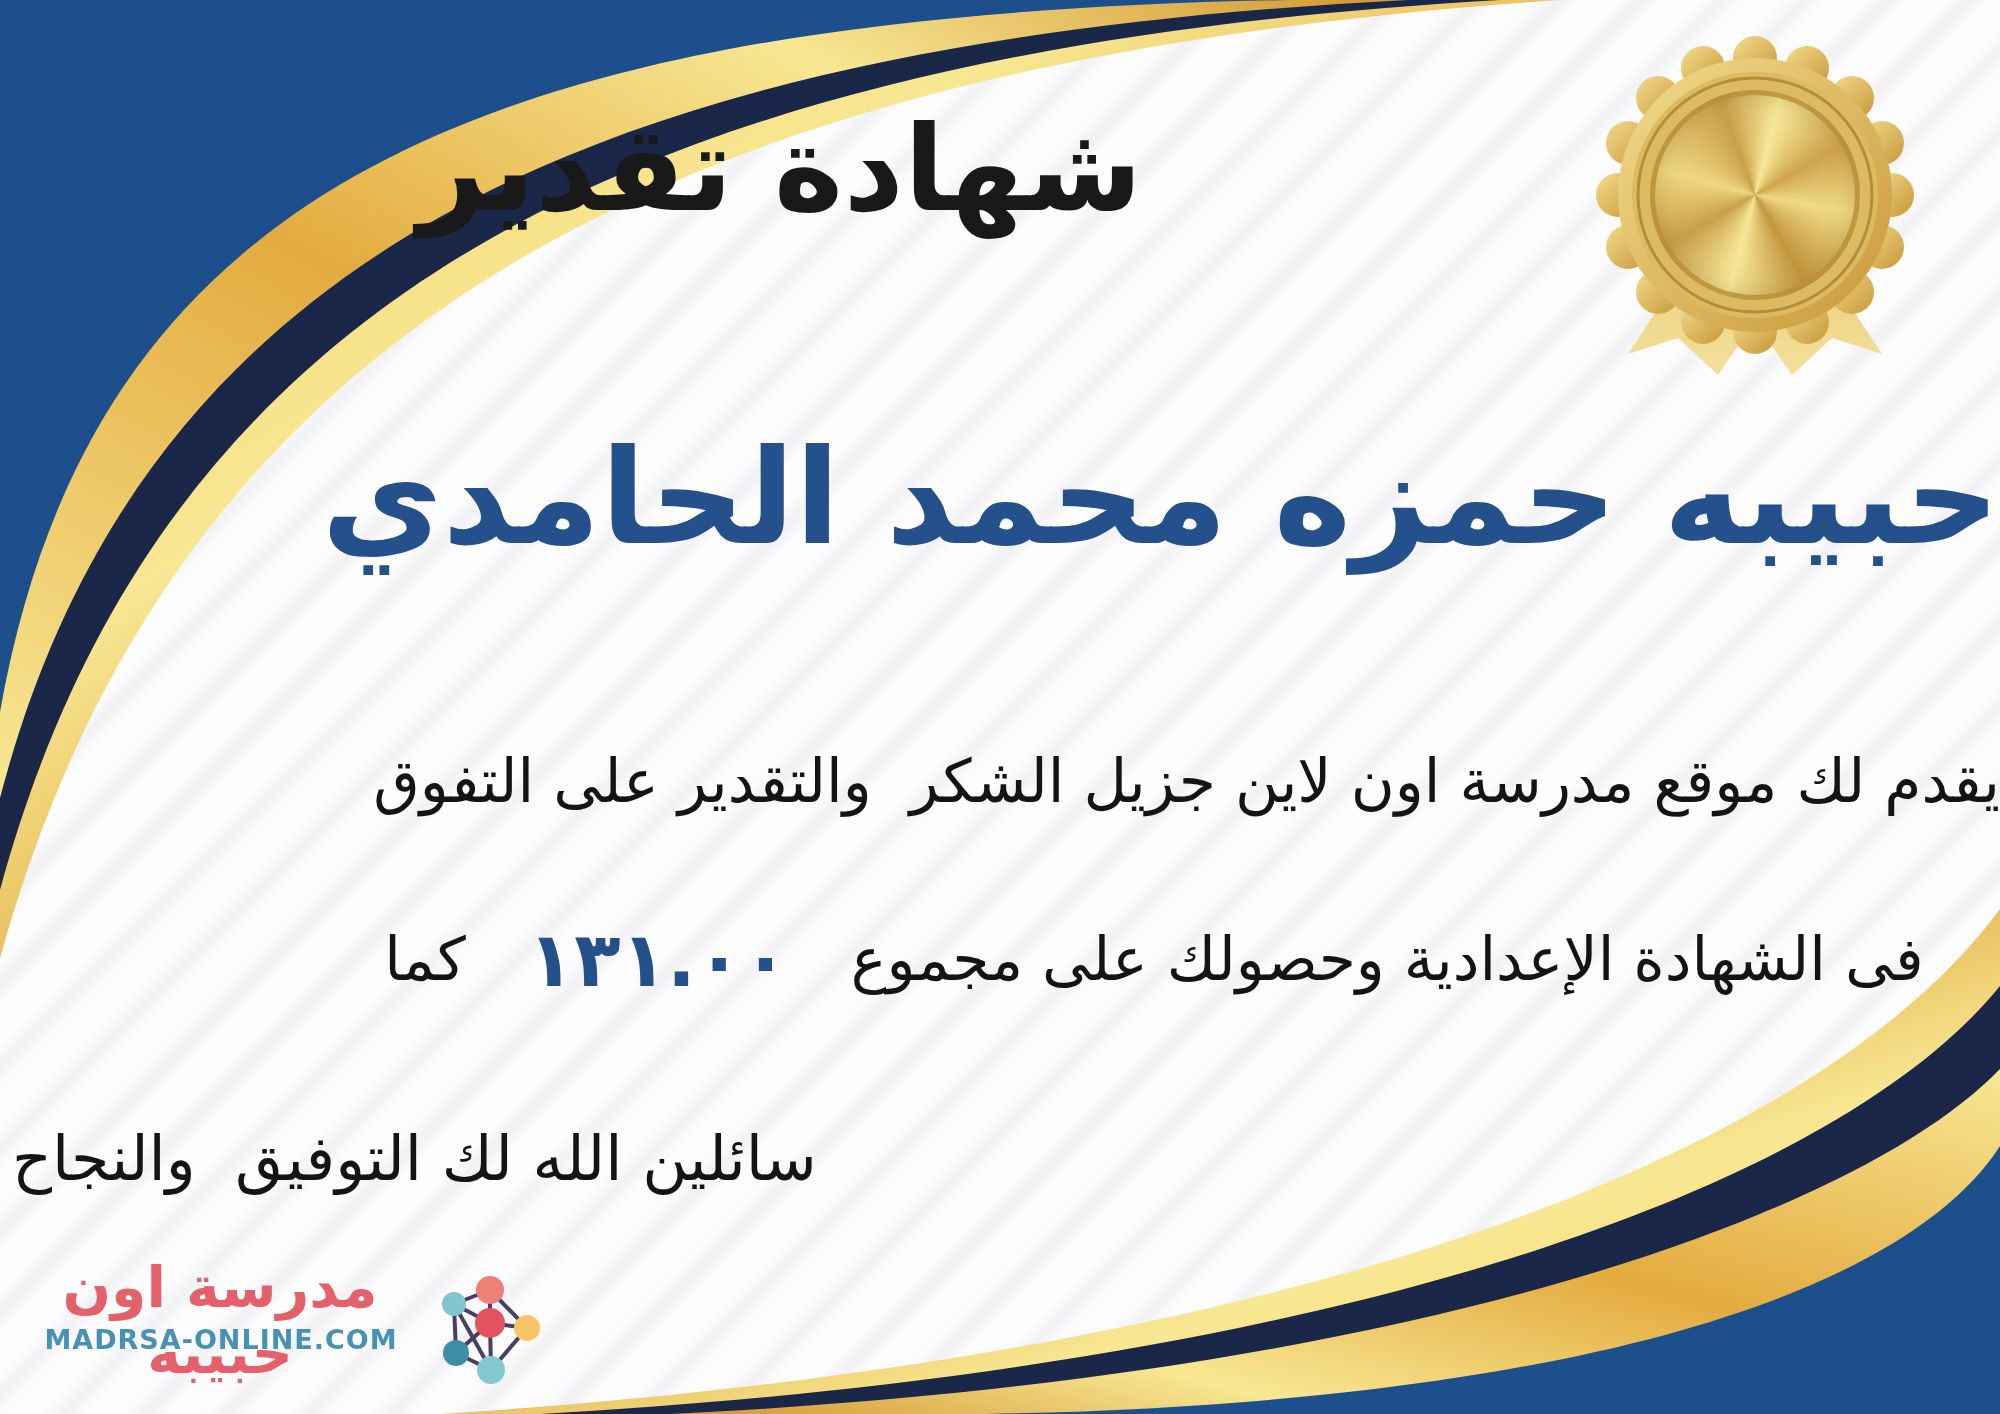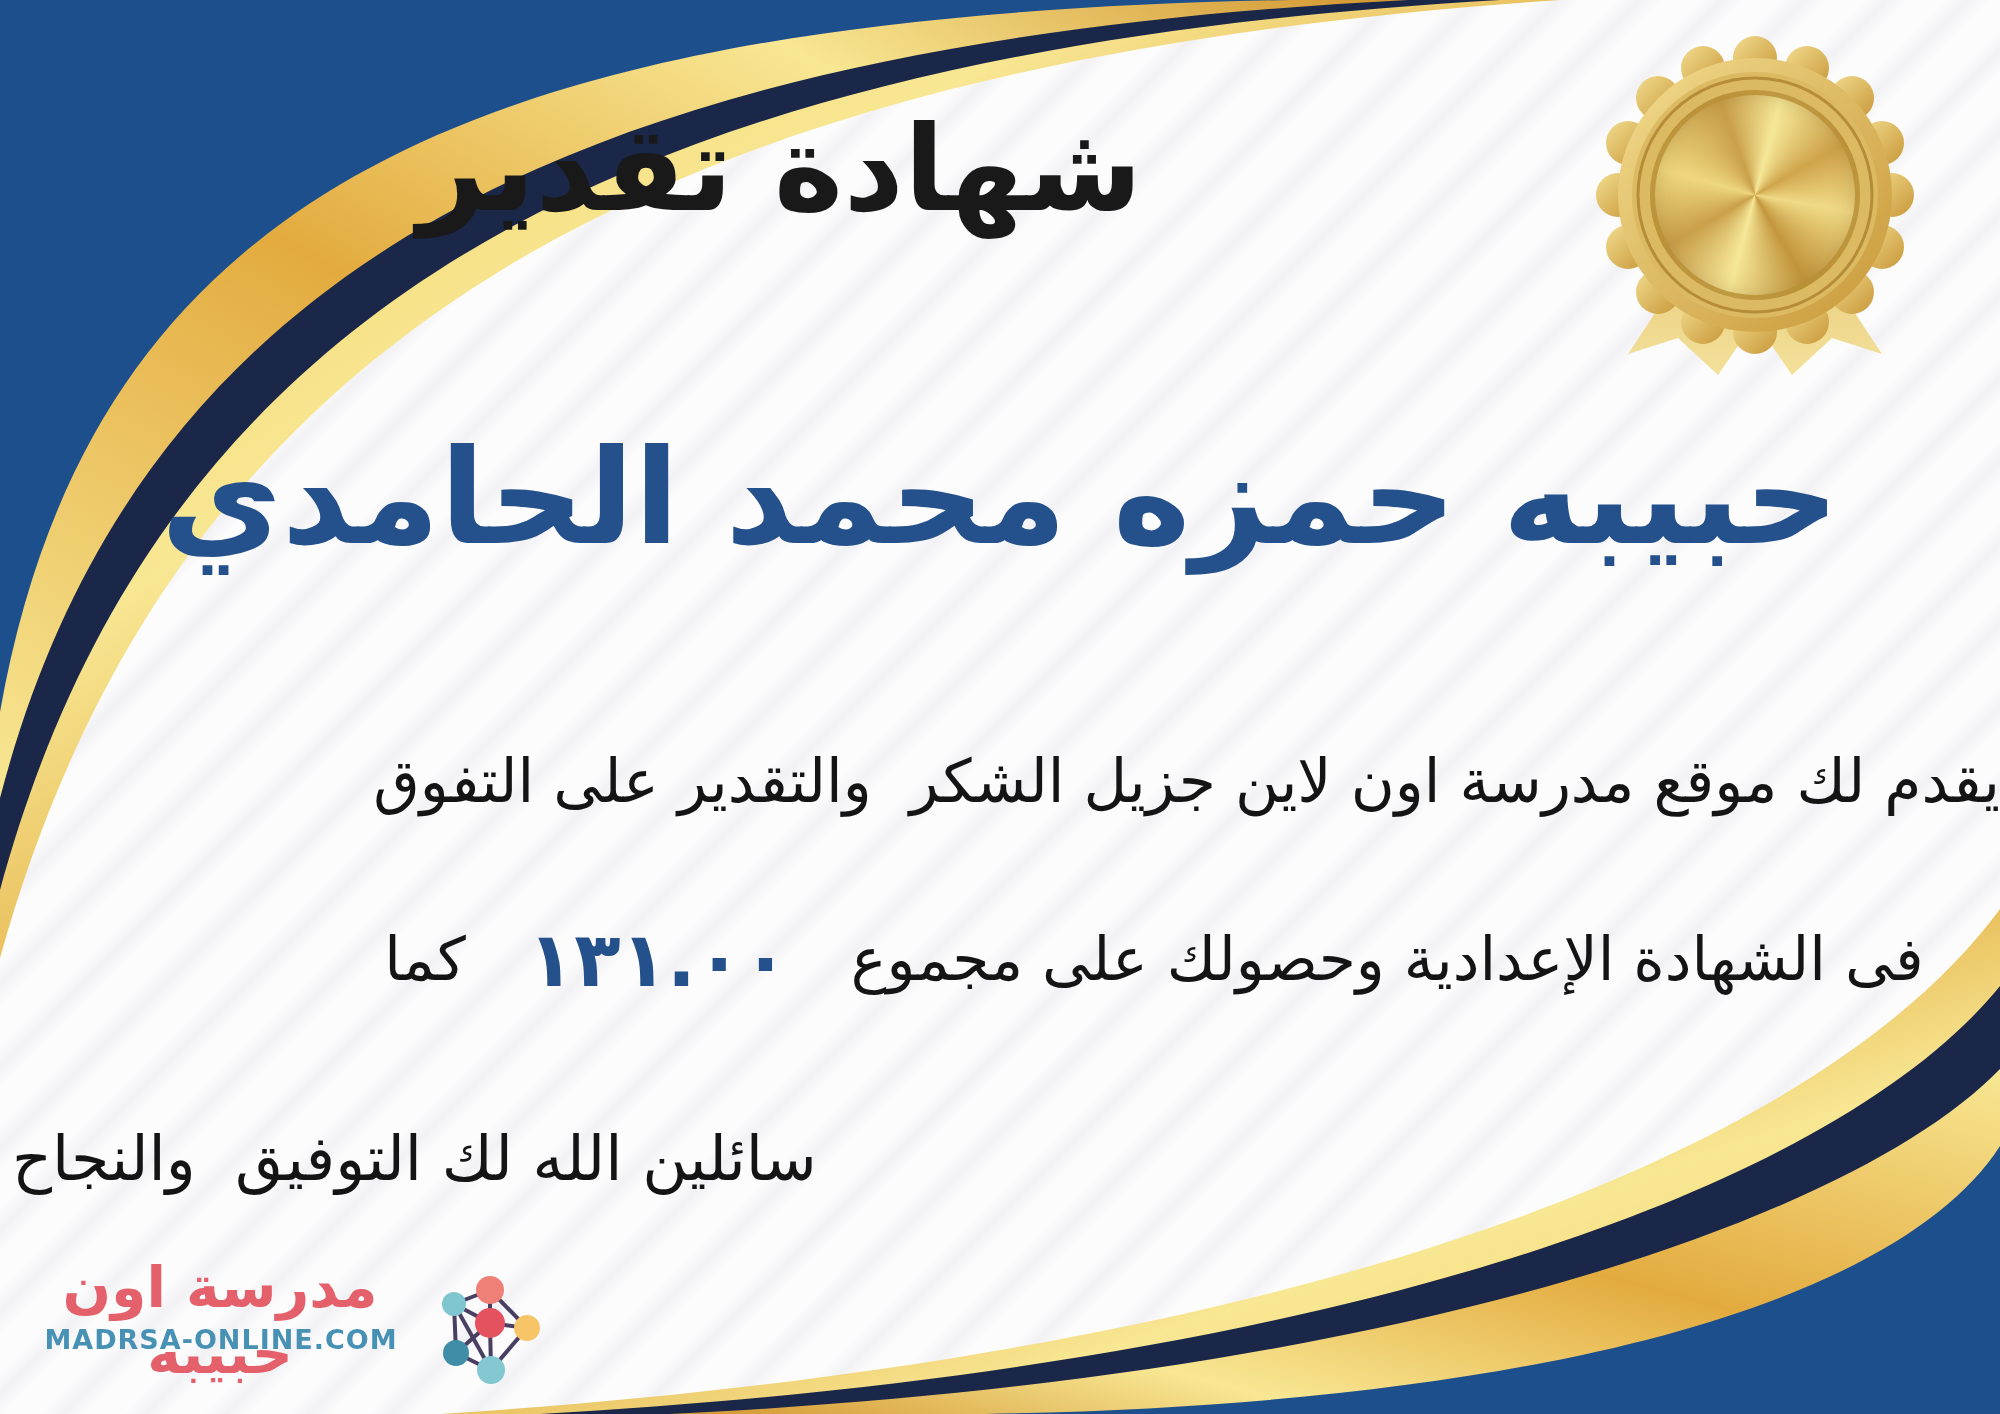--- a/index.html
+++ b/index.html
@@ -20,21 +20,21 @@
     background:conic-gradient(from -20deg at 50% 50%,
       #caa04a, #f6e899 35deg, #cfa44b 80deg, #f0da85 120deg,
       #c3963d 170deg, #f6e899 215deg, #caa04a 260deg, #eed77f 305deg, #caa04a 360deg);
     box-shadow: inset 0 0 0 5px rgba(186,144,54,.85), inset 0 0 26px rgba(120,80,20,.35);
   }
   .title{
     position:absolute;left:0;top:100px;width:1560px;text-align:center;
     font-size:118px;font-weight:bold;color:#191919;white-space:pre-wrap;
   }
   .name{
-    position:absolute;left:0;top:420px;width:2000px;text-align:center;
+    position:absolute;left:0;top:420px;width:2000px;text-align:right;
     font-size:132px;font-weight:bold;color:#24508c;white-space:pre-wrap;
   }
   .body-line{
     position:absolute;left:0;width:2000px;text-align:right;
     font-size:60px;color:#141414;white-space:pre-wrap;line-height:1.1;
   }
   .line1{top:748px;}
   .line2{top:852px;}
   .line3{top:964px;}
   .score{

